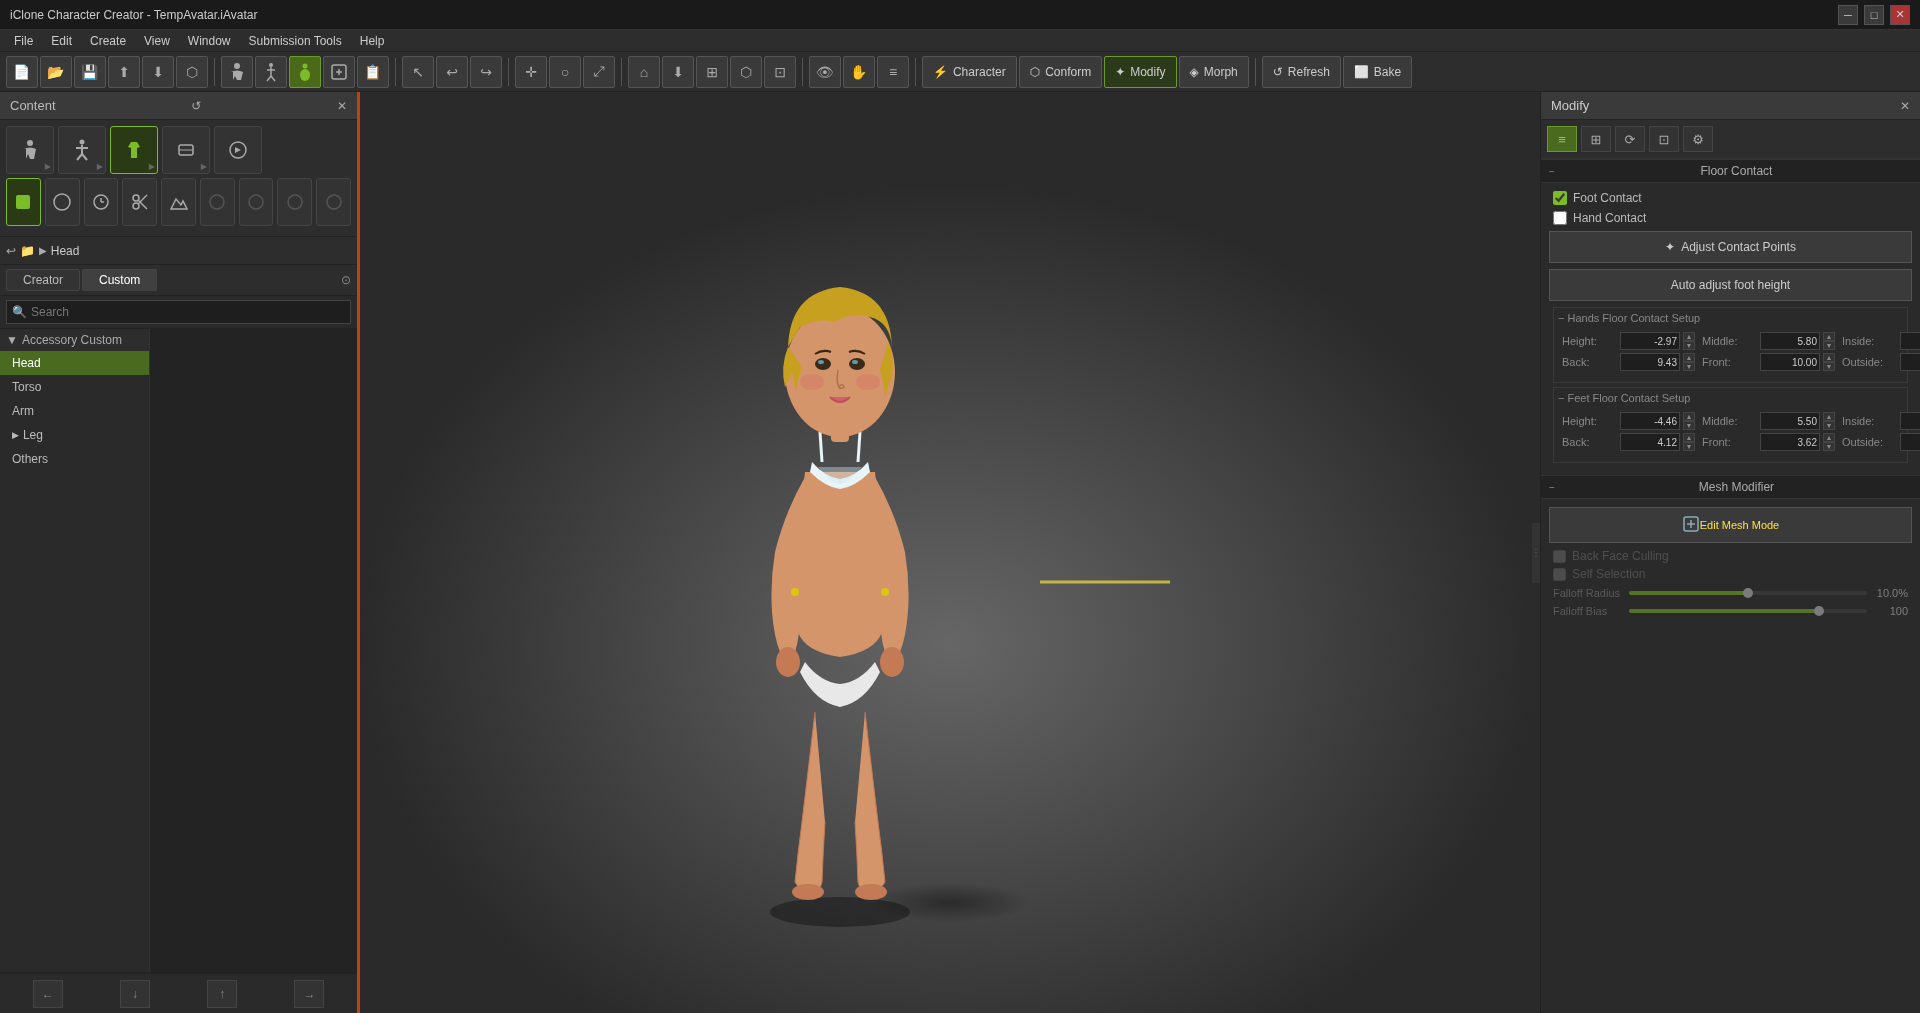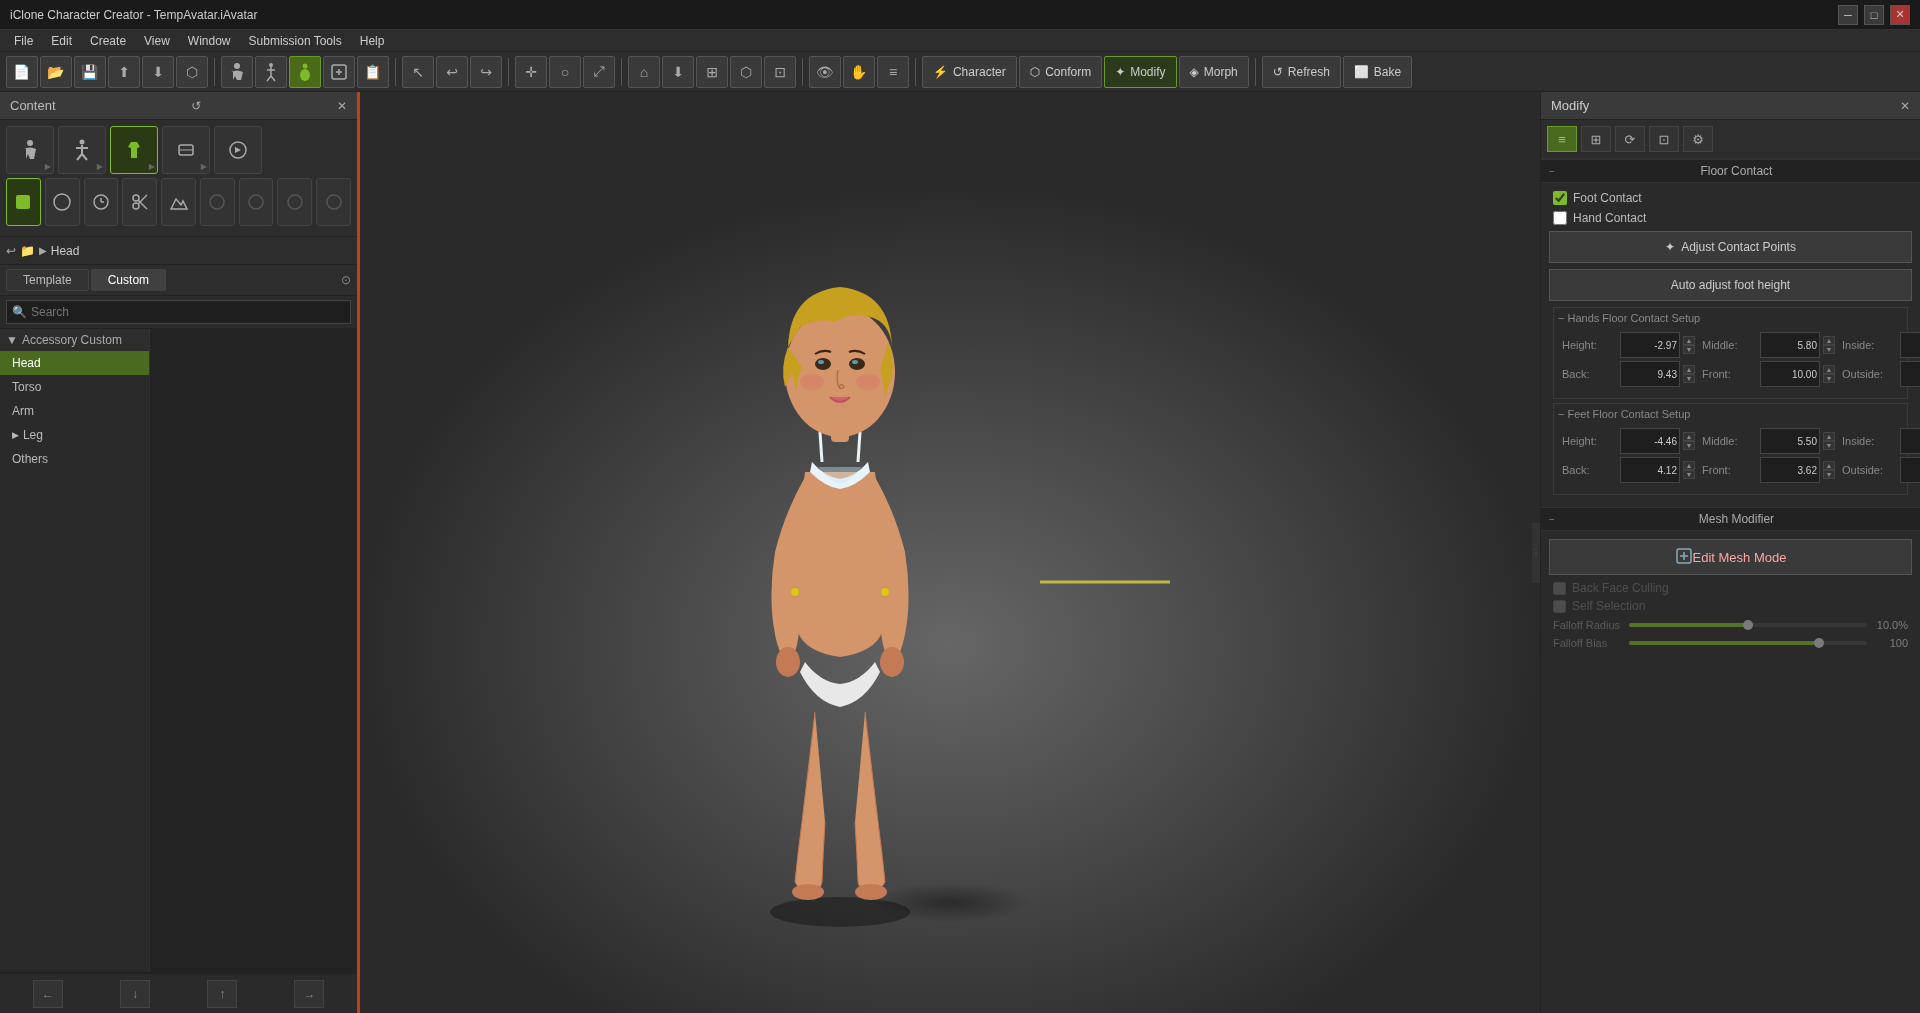--- a/index.html
+++ b/index.html
@@ -400,22 +400,22 @@
     .contact-section-title {
       color: #888;
       font-size: 11px;
       margin-bottom: 4px;
     }
     .edit-mesh-btn {
       width: 100%;
       height: 36px;
       background: #3a3a3a;
       border: 1px solid #555;
-      color: #fca5a5;
-      font-size: 13px;
+      color: #fde047;
+      font-size: 11px;
       display: flex;
       align-items: center;
       justify-content: center;
       cursor: pointer;
       margin-bottom: 6px;
     }
 
     .dimmed-section {
       opacity: 0.5;
     }
@@ -505,21 +505,21 @@
       gap: 3px;
       margin-bottom: 3px;
     }
     .fcp-label { color: #888; font-size: 11px; }
     .fcp-input {
       height: 18px;
       background: #1e1e1e;
       border: 1px solid #444;
       color: #ccc;
       font-size: 10px;
-      padding: 12px 2px;
+      padding: 0 2px;
       text-align: right;
       width: 100%;
     }
     .fcp-spins { display: flex; flex-direction: column; }
     .fcp-spin-btn {
       width: 12px;
       height: 9px;
       background: #333;
       border: 1px solid #444;
       font-size: 7px;
@@ -739,21 +739,21 @@
 
     <div id="breadcrumb">
       <span style="color:#aaa; cursor:pointer;">↩</span>
       <span style="color:#aaa;">📁</span>
       <span class="breadcrumb-arrow">▶</span>
       <span class="breadcrumb-text">Head</span>
     </div>
 
     <div id="tabs-bar">
       <div class="tabs-group">
-        <div class="tab-btn">Template</div>
+        <div class="tab-btn">Creator</div>
         <div class="tab-btn active">Custom</div>
       </div>
       <span style="color:#888; cursor:pointer;">⊙</span>
     </div>
 
     <div id="search-bar">
       <div class="search-wrap">
         <span class="search-icon-inner">🔍</span>
         <input type="text" id="search-input" class="search-input" placeholder="Search" style="">
       </div>

